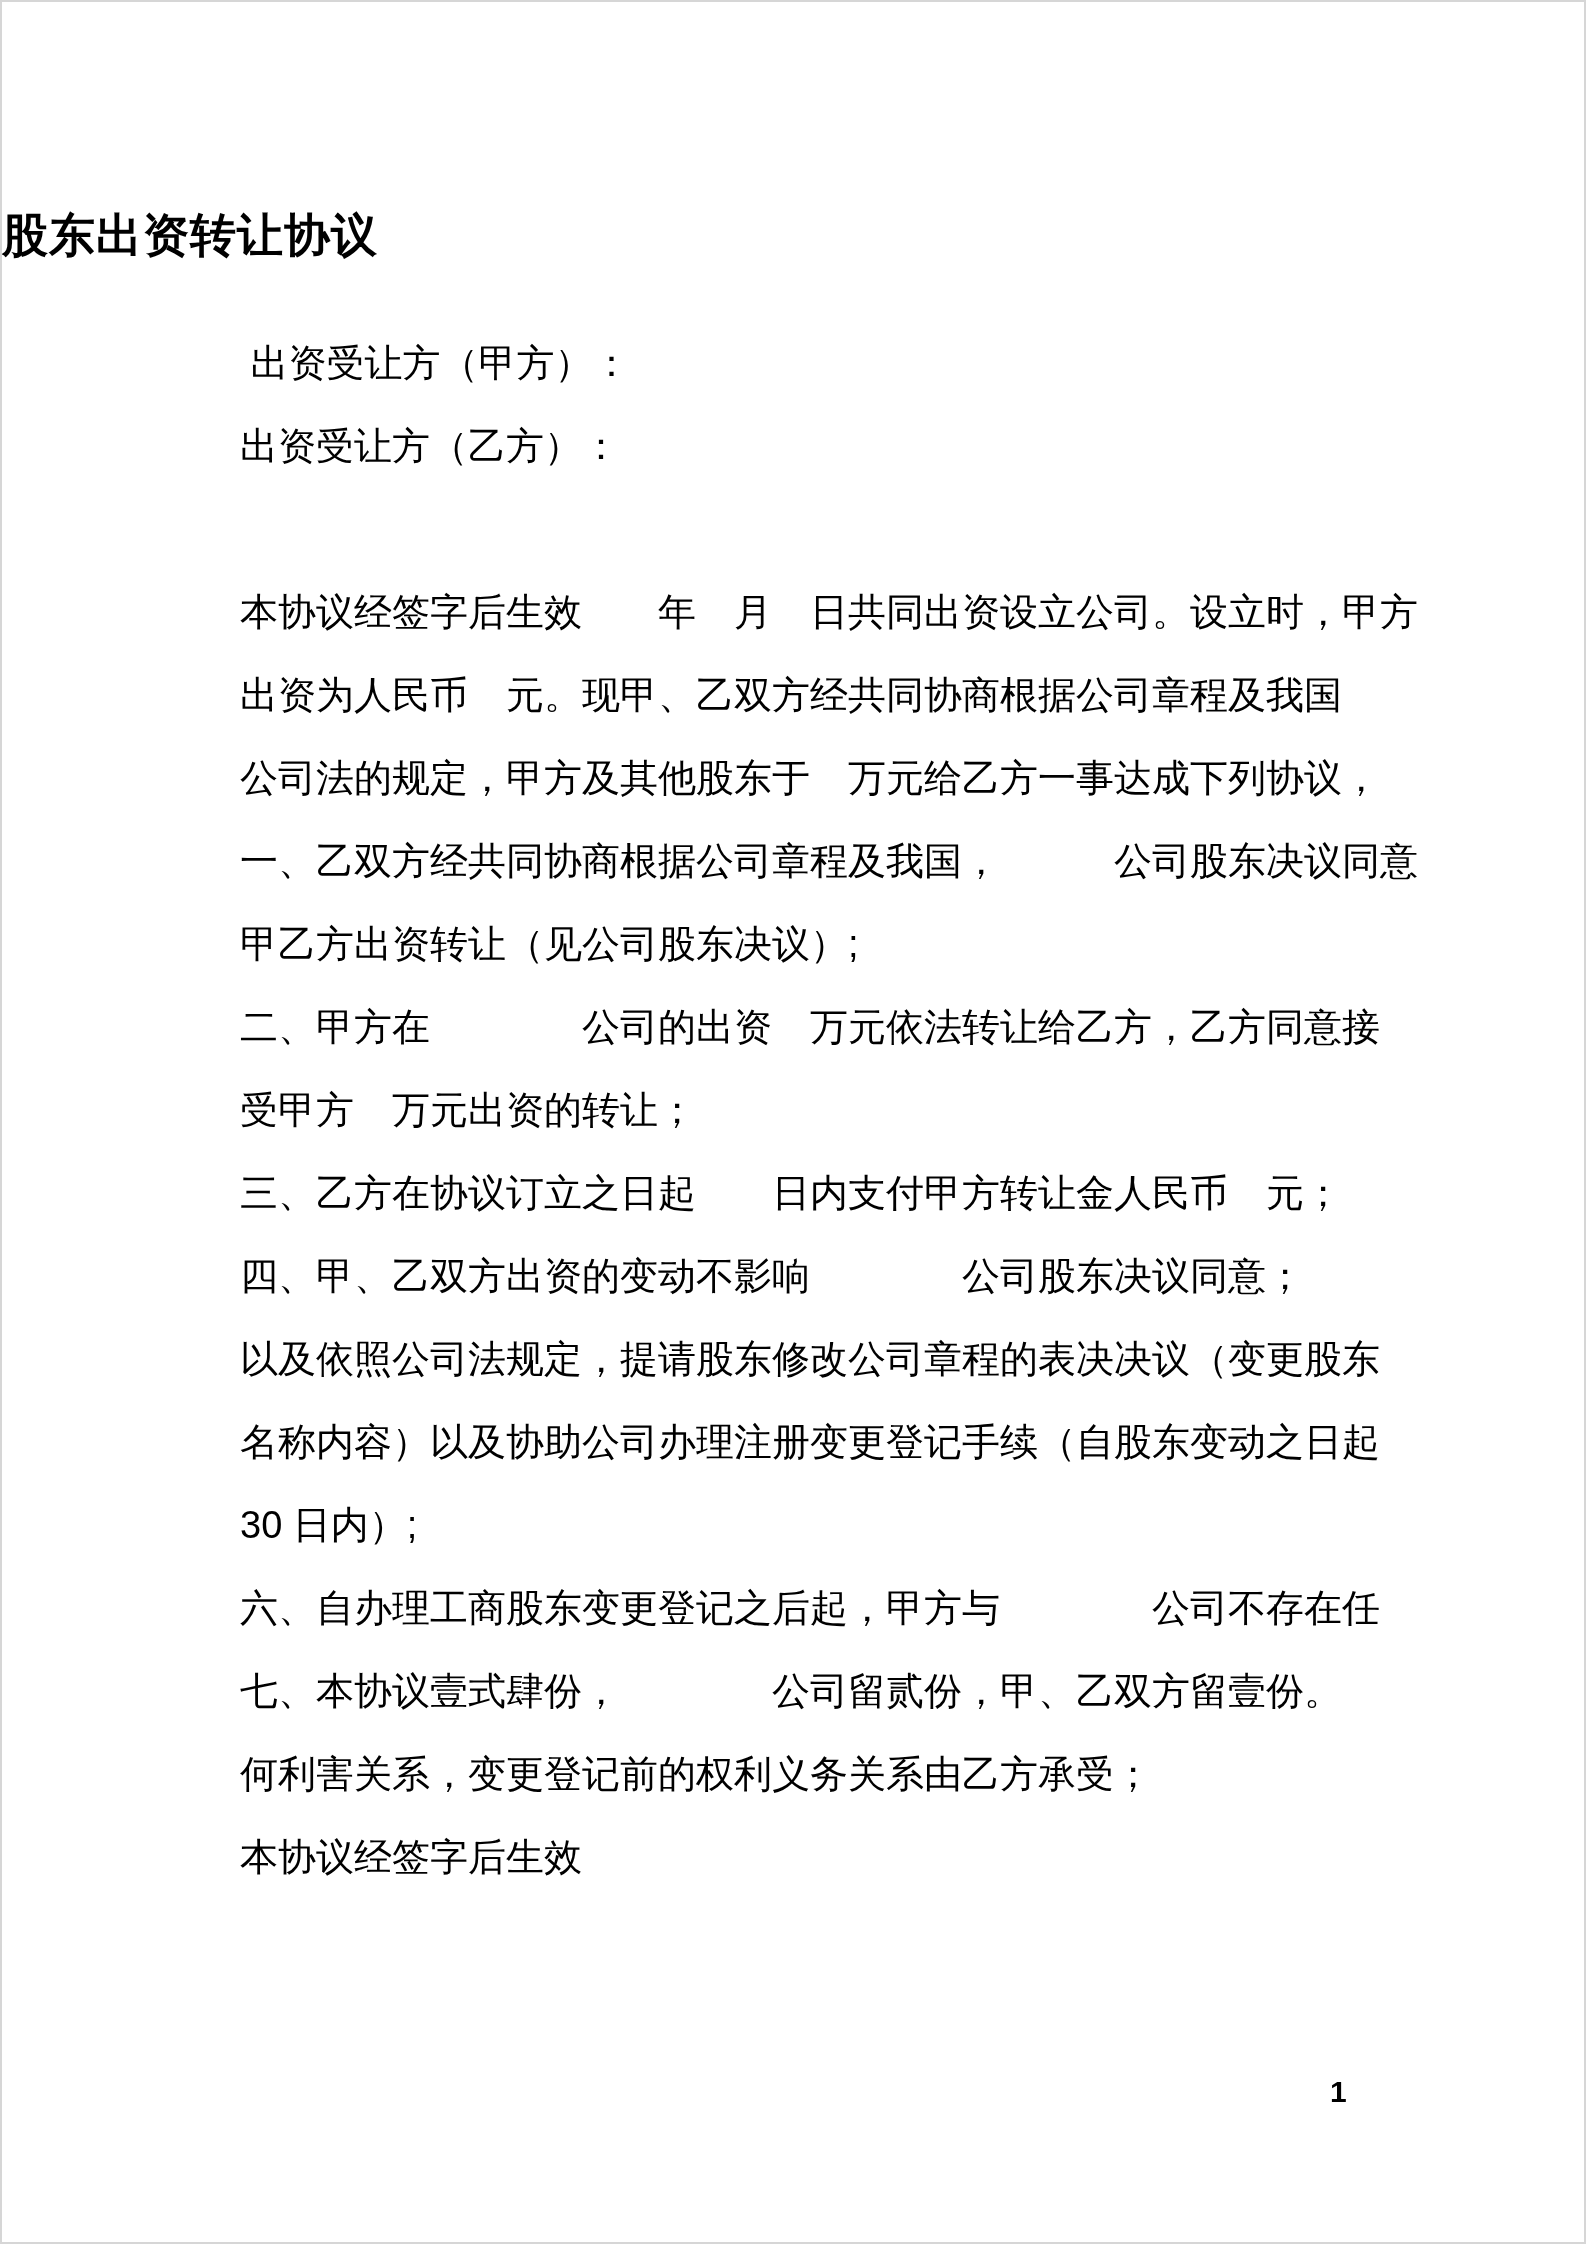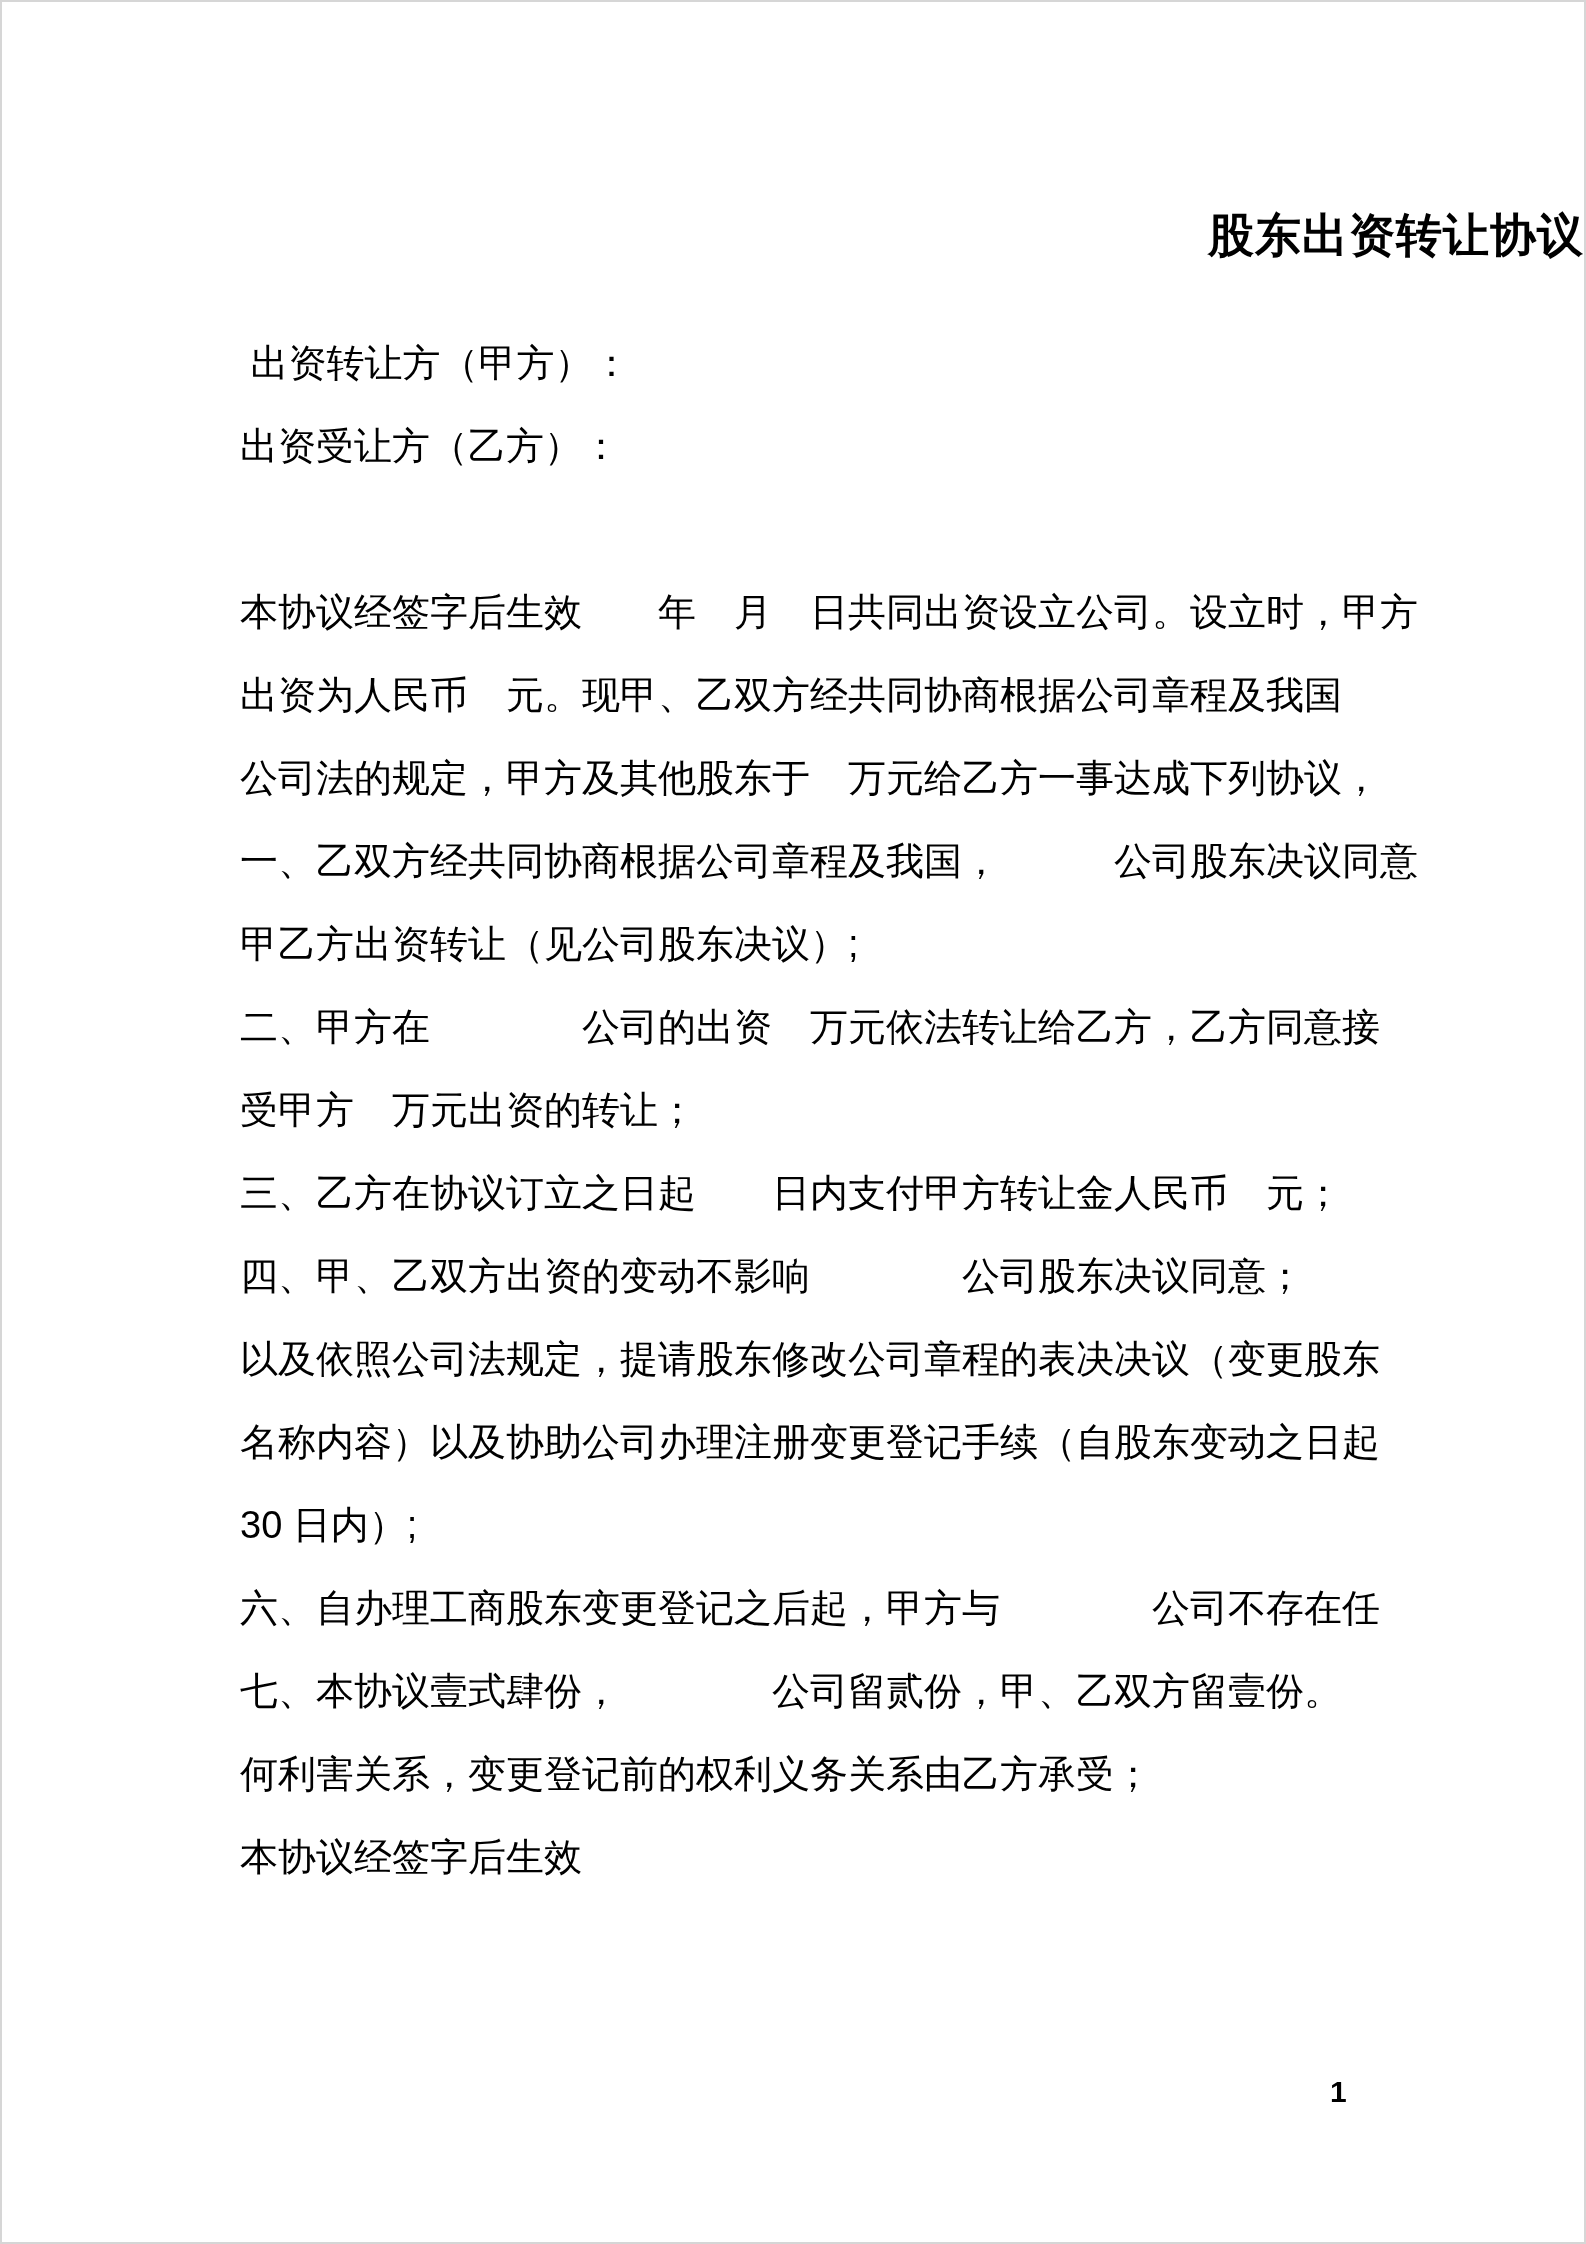--- a/index.html
+++ b/index.html
@@ -14,21 +14,21 @@
     box-sizing: border-box;
     background: #ffffff;
     border: 2px solid #d6d6d6;
     overflow: hidden;
     font-family: "Liberation Sans", "DejaVu Sans", sans-serif;
     color: #000000;
   }
   .doc-title {
     padding-top: 205px;
     width: 100%;
-    text-align: right;
+    text-align: left;
     font-size: 46px;
     font-weight: 700;
     line-height: 56px;
     letter-spacing: 1px;
     white-space: pre;
   }
   .doc-body {
     margin-top: 59px;
     padding-left: 238px;
     padding-right: 120px;
@@ -51,21 +51,21 @@
   }
 </style>
 </head>
 <body>
 
 <div class="page">
 
   <div class="doc-title">股东出资转让协议</div>
 
   <div class="doc-body">
-    <div class="line"> 出资转让方（甲方）：</div>
+    <div class="line"> 出资受让方（甲方）：</div>
     <div class="line">出资受让方（乙方）：</div>
     <div class="line"></div>
     <div class="line">本协议经签字后生效　　年　月　日共同出资设立公司。设立时，甲方</div>
     <div class="line">出资为人民币　元。现甲、乙双方经共同协商根据公司章程及我国</div>
     <div class="line">公司法的规定，甲方及其他股东于　万元给乙方一事达成下列协议，</div>
     <div class="line">一、乙双方经共同协商根据公司章程及我国，　　　公司股东决议同意</div>
     <div class="line">甲乙方出资转让（见公司股东决议）;</div>
     <div class="line">二、甲方在　　　　公司的出资　万元依法转让给乙方，乙方同意接</div>
     <div class="line">受甲方　万元出资的转让；</div>
     <div class="line">三、乙方在协议订立之日起　　日内支付甲方转让金人民币　元；</div>

